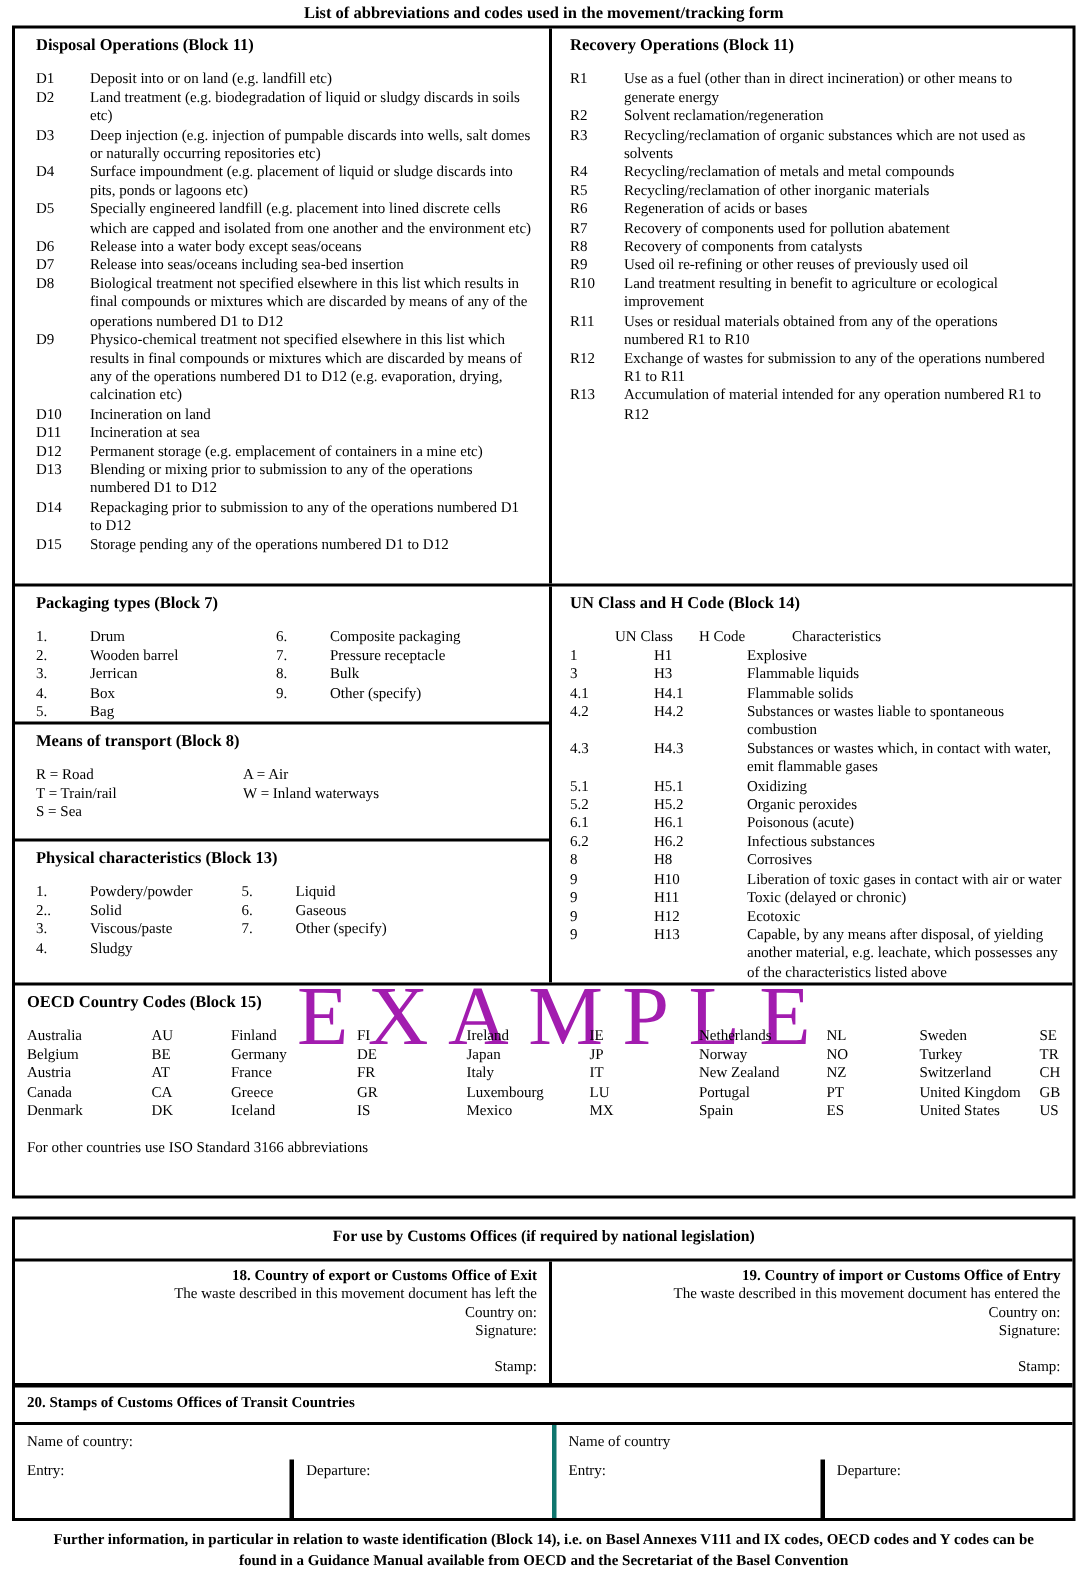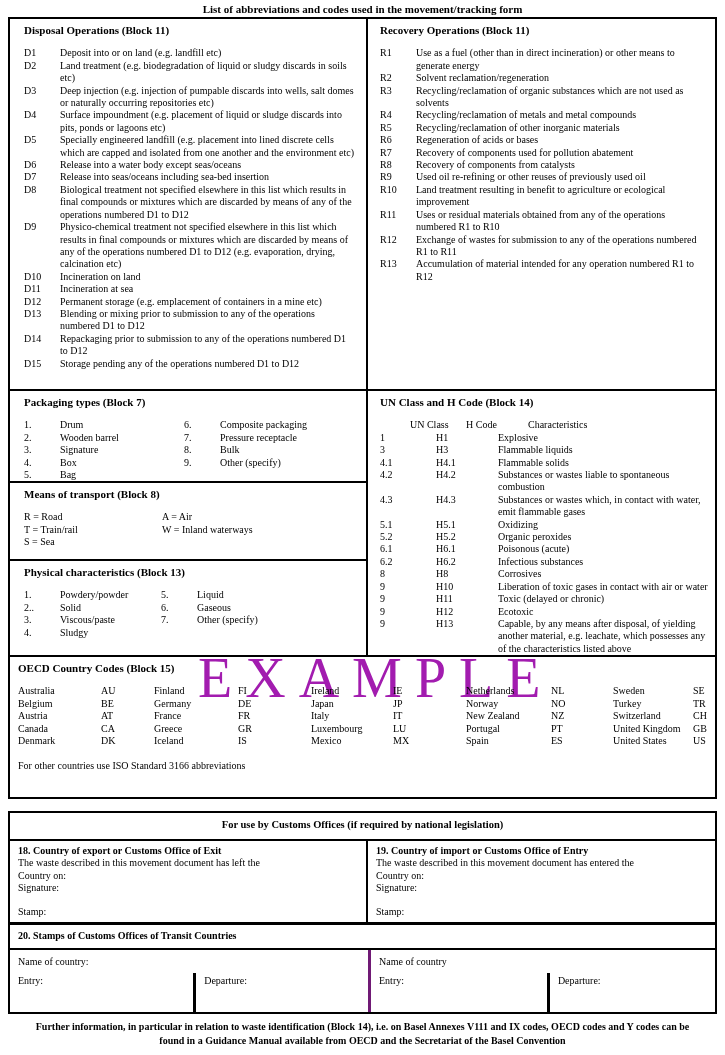--- a/index.html
+++ b/index.html
@@ -45,29 +45,29 @@
   .un-blk { padding:5px 6px 0 12px; overflow:hidden; }
   .un-row { display:grid; grid-template-columns:56px 62px 1fr; }
   .un-head { margin-bottom:0;margin-left:30px; }
 
   .oecd-row { display:grid; grid-template-columns:83px 53px 84px 73px 82px 73px 85px 62px 80px auto; }
   .oecd-note { margin-top:13px; }
 
   .customs-table { margin:12px 8px 0 8px; width:709px; border:2px solid #000; }
   .customs-header { text-align:center; font-weight:bold; font-size:10.5px; padding:6px 0 7px 0; border-bottom:2px solid #000; }
   .row-1819 { display:flex; height:84px; border-bottom:3px solid #000; }
-  .c-cell { padding:4px 8px 3px 8px; display:flex; flex-direction:column; overflow:hidden; }
+  .c-cell { padding:4px 8px 3px 8px; display:flex; flex-direction:column; overflow:hidden;text-align:right; }
   .c-cell-left { width:358px; border-right:2px solid #000; }
   .c-cell-right { flex:1; }
   .bold { font-weight:bold; }
   .stamp-line { margin-top:auto; }
   .row-20-title { font-weight:bold; padding:5px 8px 6px 8px; border-bottom:2px solid #000; }
   .row-20-body { display:flex; height:62px; }
   .half { width:358px; flex:none; display:flex; flex-direction:column; }
-  .half-right { flex:1; border-left:3px solid #701a75; }
+  .half-right { flex:1; border-left:3px solid #0f766e; }
   .name-row { padding:6px 8px 4px 8px; height:23px; flex:none; }
   .ed-row { display:flex; flex:1; }
   .ed-entry { width:52%; border-right:3px solid #000; padding:2px 8px; }
   .ed-departure { flex:1; padding:2px 8px; }
 
   .footer { margin-top:6px; text-align:center; font-weight:bold; font-size:10px; line-height:13.5px; }
 </style>
 </head>
 <body>
 
@@ -208,21 +208,21 @@
                 <div class="num-row">
                   <span class="num-col">1.</span>
                   <span>Drum</span>
                 </div>
                   <div class="num-row">
                   <span class="num-col">2.</span>
                   <span>Wooden barrel</span>
                 </div>
                   <div class="num-row">
                   <span class="num-col">3.</span>
-                  <span>Signature</span>
+                  <span>Jerrican</span>
                 </div>
                   <div class="num-row">
                   <span class="num-col">4.</span>
                   <span>Box</span>
                 </div>
                   <div class="num-row">
                   <span class="num-col">5.</span>
                   <span>Bag</span>
                 </div>
               </div>

